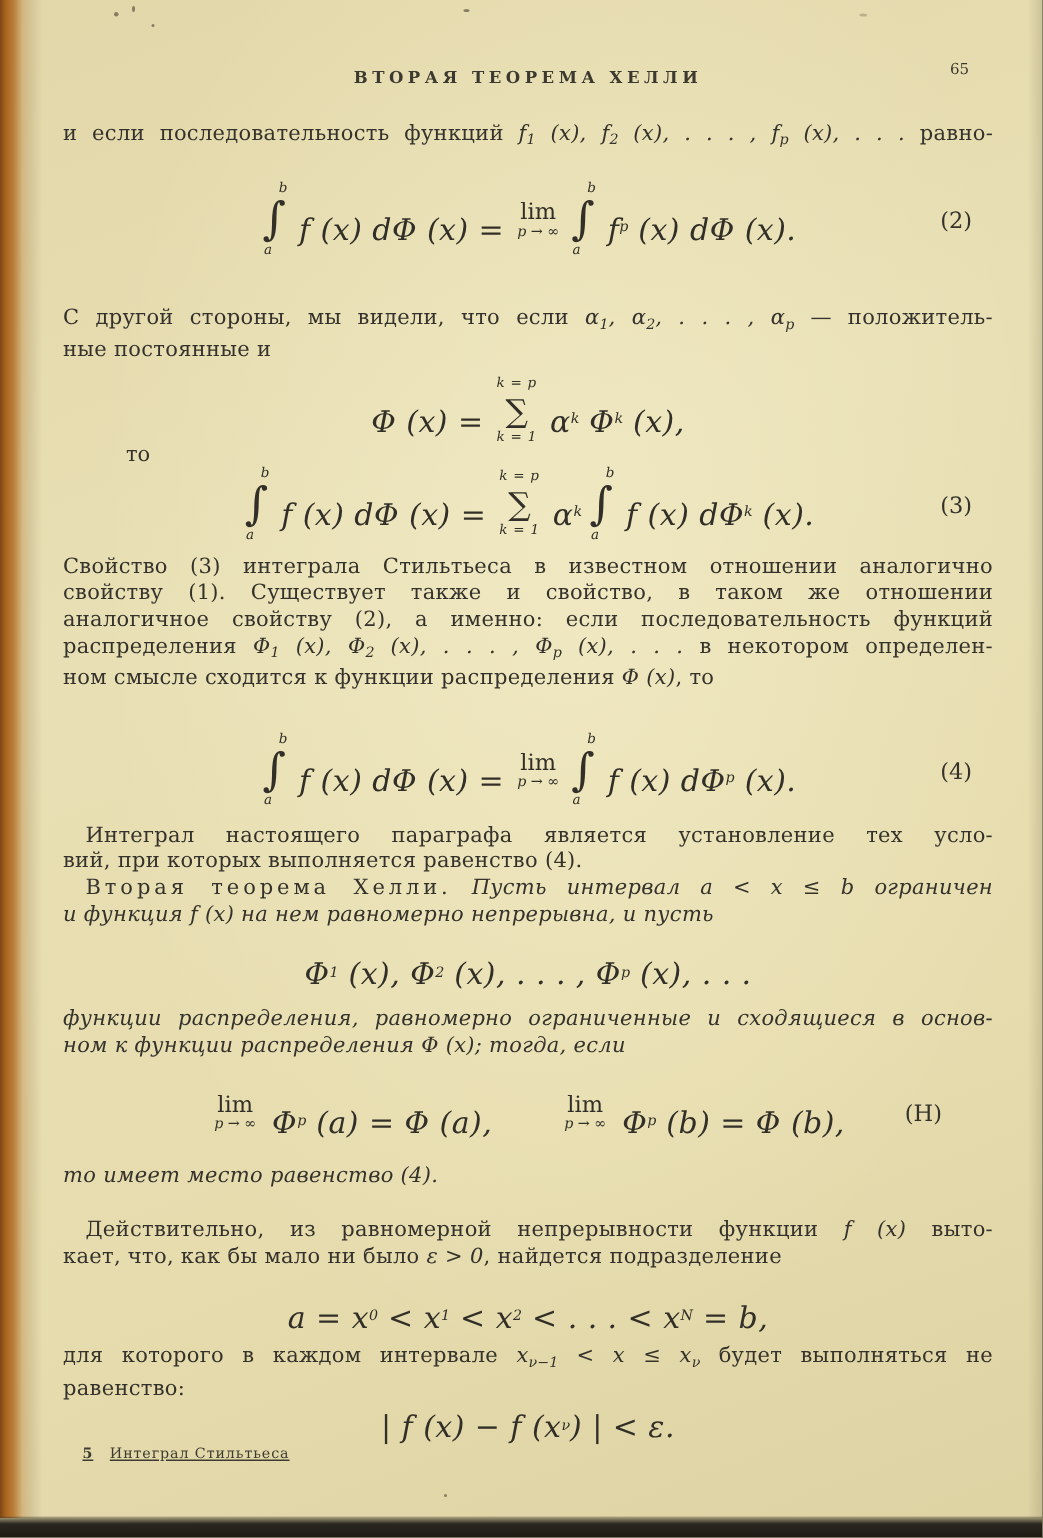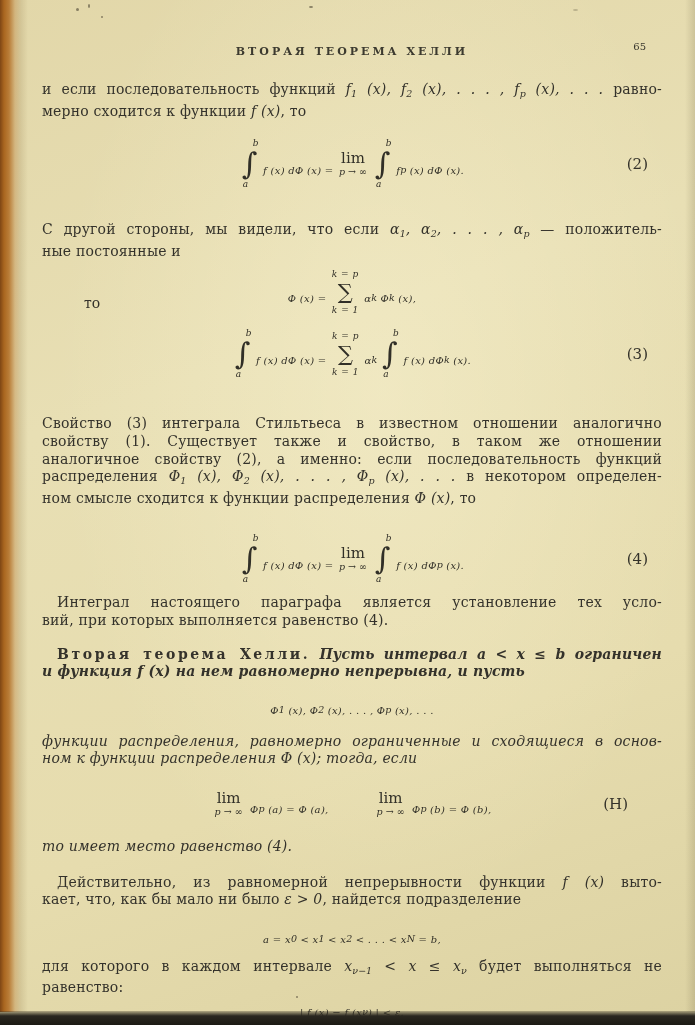--- a/index.html
+++ b/index.html
@@ -32,21 +32,21 @@
   .just{text-align:justify;text-align-last:justify;}
   .ind{text-indent:15px;}
   .sg-r{font-style:normal;}
   .sg-i{font-style:italic;}
   .sg-m{font-style:italic;}
   .sg-u{font-style:italic;font-size:9.5px;vertical-align:-3px;letter-spacing:0;}
   .sg-c{letter-spacing:2.6px;}
 
   
   .df{position:relative;display:flex;align-items:center;justify-content:center;color:#312f27;}
-  .df .mt{font-style:italic;font-size:10px;white-space:pre;letter-spacing:0.3px;margin-top:12px;}
+  .df .mt{font-style:italic;font-size:20px;white-space:pre;letter-spacing:0.3px;margin-top:12px;}
   .df .sb{font-style:italic;font-size:9.5px;position:relative;top:5px;white-space:pre;}
   .bg{display:inline-flex;flex-direction:column;align-items:center;margin:0 2px;}
   .bl{font-size:9px;font-style:italic;line-height:9px;letter-spacing:0.5px;white-space:pre;}
   .bo{font-style:normal;}
   .bo.in{font-size:30px;line-height:32px;}
   .bo.sm{font-size:21px;line-height:23px;padding:2px 0;}
   .ib .bl.top{transform:translateX(6px);}
   .ib .bl.bot{transform:translateX(-4px);}
   .lm{display:inline-flex;flex-direction:column;align-items:center;margin:0 2px;}
   .ln{font-size:15px;line-height:14px;font-style:normal;}
@@ -59,24 +59,24 @@
 
   .footer{font-size:9.5px;color:#3e3b30;padding-left:13px;letter-spacing:0.6px;text-decoration:underline;}
   .footer .sig{margin-right:11px;font-weight:bold;}
 
   
   .p1{margin-top:20px;}
   .f-eq2{height:56px;margin-top:16px;}
   .p2{margin-top:29px;}
   .f-sum{height:54px;margin-top:5px;}
   .f-eq3{height:58px;margin-top:6px;}
-  .p3{margin-top:32px;}
+  .p3{margin-top:4px;}
   .f-eq4{height:54px;margin-top:25px;}
   .p4{margin-top:8px;}
-  .p5{margin-top:16px;font-weight:bold;}
+  .p5{margin-top:0px;}
   .f-phi{height:22px;margin-top:13px;}
   .p6{margin-top:17px;}
   .f-h{height:44px;margin-top:14px;}
   .p7{margin-top:12px;}
   .p8{margin-top:18px;}
   .f-sub{height:22px;margin-top:14px;}
   .p9{margin-top:13px;}
   .f-ineq{height:22px;margin-top:-1px;}
   .footer{margin-top:8px;}
 </style>
@@ -96,21 +96,20 @@
 
   <div class="content">
 
     <div class="hdr">
       <div class="hdr-title">ВТОРАЯ ТЕОРЕМА ХЕЛЛИ</div>
       <div class="hdr-num">65</div>
     </div>
 
     <div class="p1">
         <div class="tl just"><span class="sg-r">и если последовательность функций </span><span class="sg-m">f</span><span class="sg-u">1</span><span class="sg-m"> (x), f</span><span class="sg-u">2</span><span class="sg-m"> (x), . . . , f</span><span class="sg-u">p</span><span class="sg-m"> (x), . . .</span><span class="sg-r"> равно-</span></div>
-        <div class="tl"><span class="sg-r">мерно сходится к функции </span><span class="sg-m">f (x)</span><span class="sg-r">, то</span></div>
       </div>
 
     <div class="df f-eq2">
       <span class="fbody" style="display:flex;align-items:center;">
           <span class="bg ib">
             <span class="bl top">b</span>
             <span class="bo in">∫</span>
             <span class="bl bot">a</span>
           </span>
           <span class="mt"> f (x) dΦ (x) = </span>

